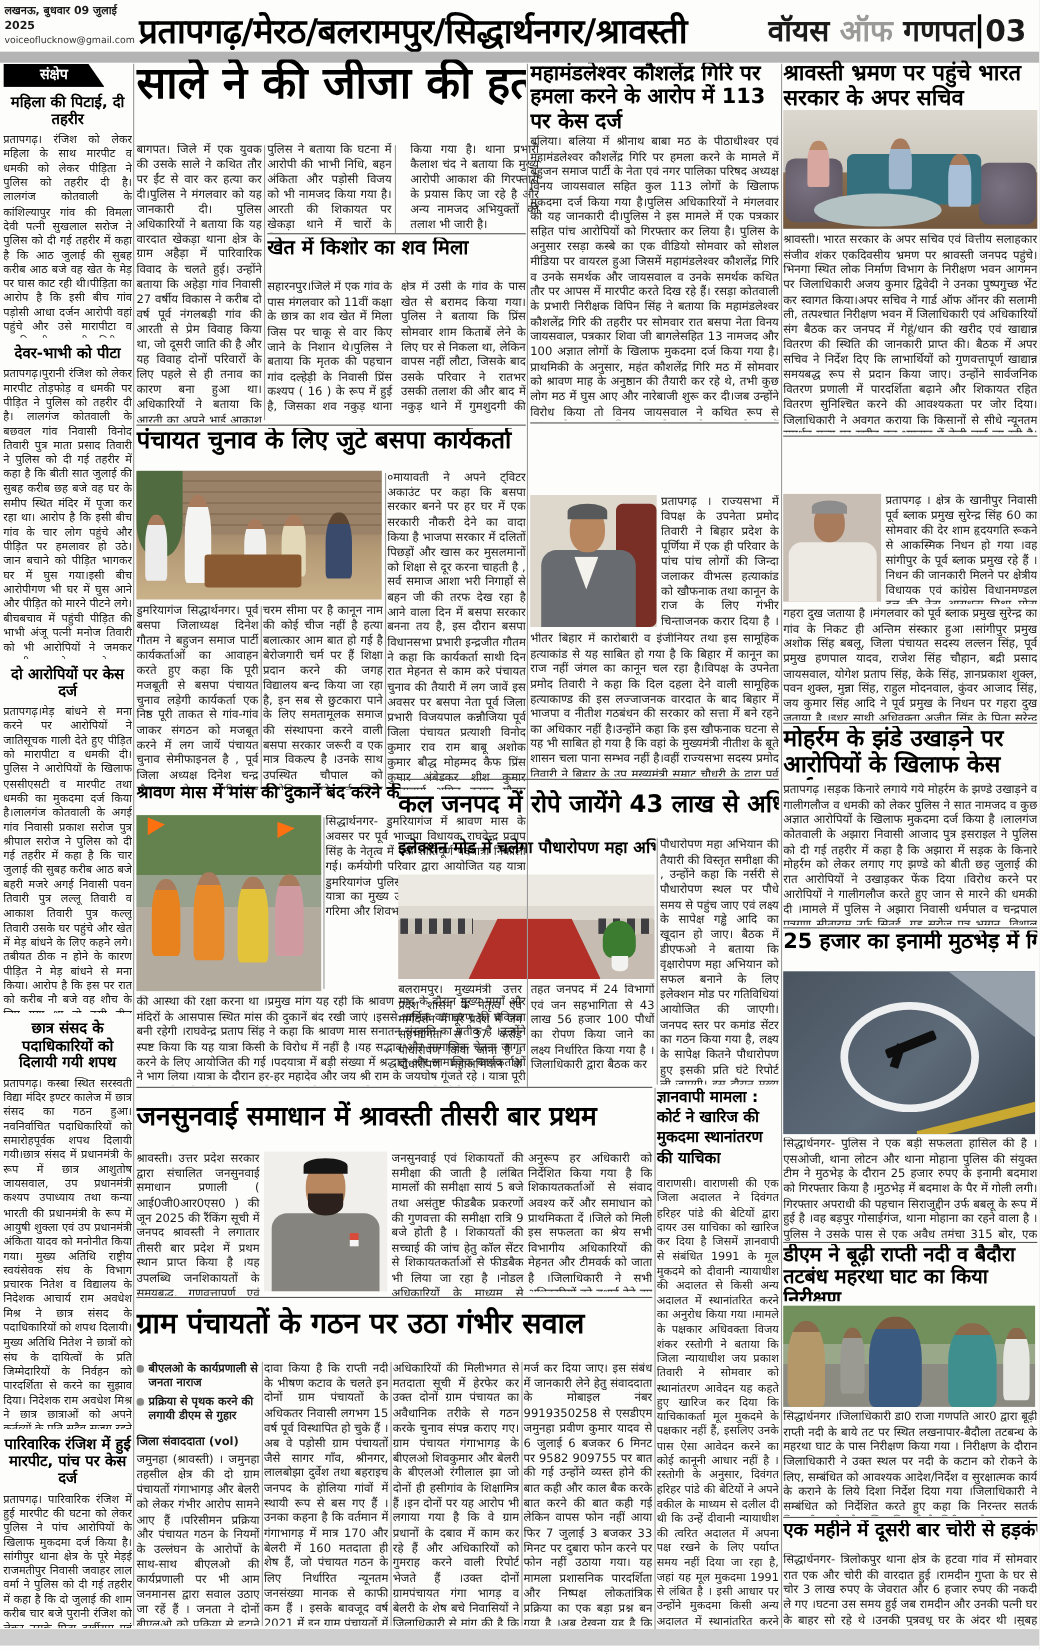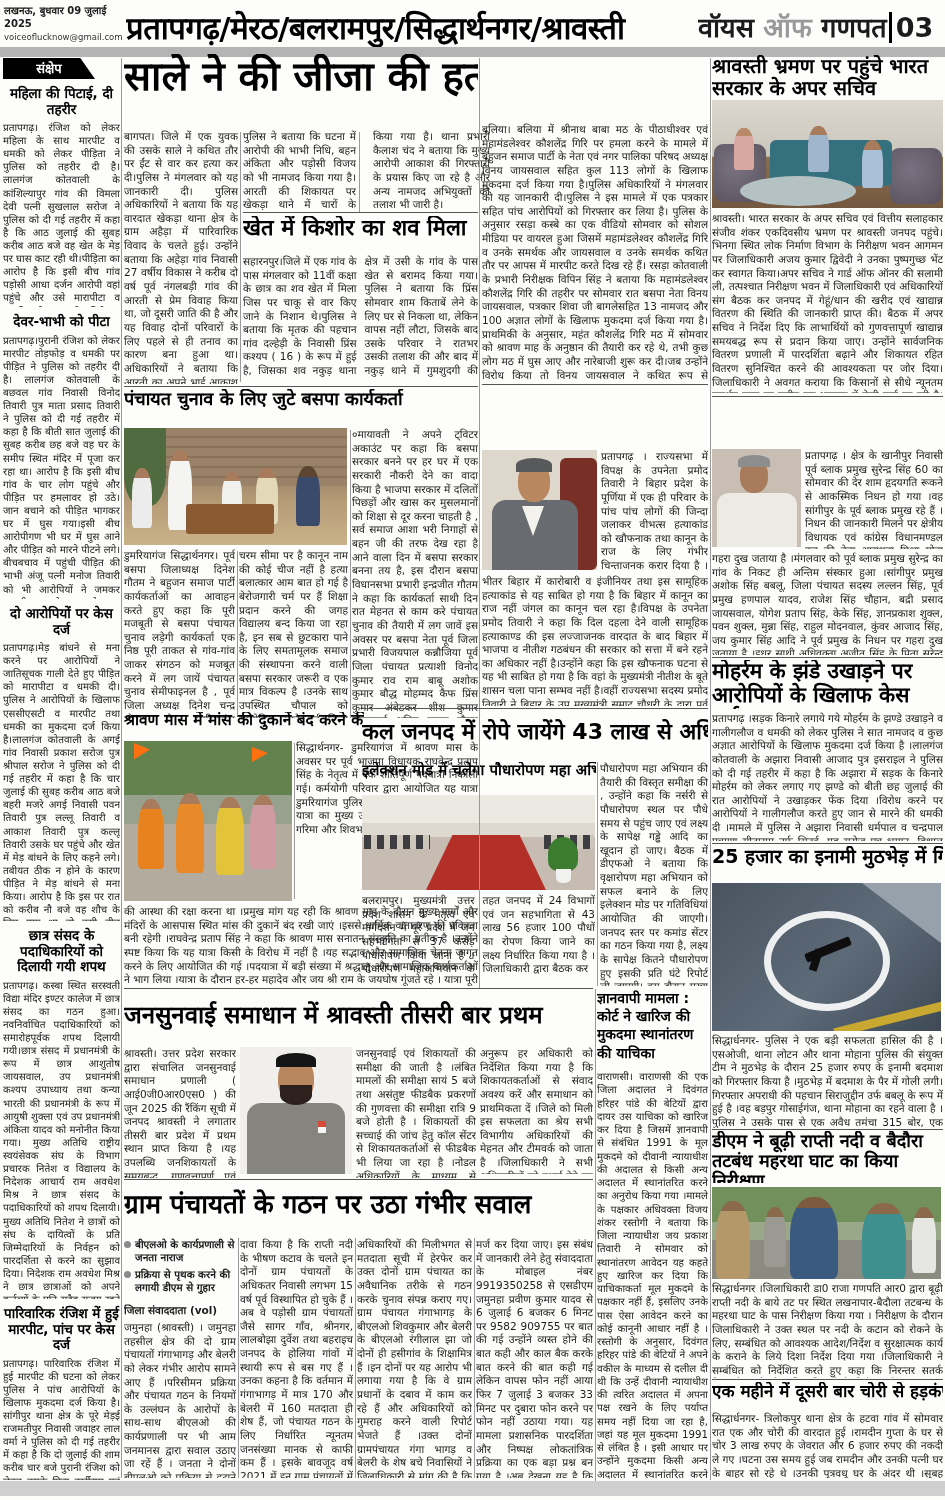--- a/index.html
+++ b/index.html
@@ -32,23 +32,23 @@
            text-align:center;line-height:21px;clip-path:polygon(0 0,84% 0,100% 100%,0 100%);}
   .brf-item{overflow:hidden;}
   .brf-h{font-size:13.5px;font-weight:bold;text-align:center;line-height:1.15;margin:7px 0 4px 0;color:#000;}
   .brf-b{font-size:10.1px;line-height:1.3;text-align:justify;}
   #brf-i1{height:228px;} #brf-i2{height:292px;} #brf-i3{height:322px;} #brf-i4{height:378px;} #brf-i5{height:195px;}
   
   #sala-h{left:124px;top:54px;width:354px;height:72px;font-size:40px;white-space:nowrap;}
   #sala-c1{left:124px;top:130px;width:114px;height:254px;}
   #sala-c2{left:243px;top:130px;width:113px;height:82px;}
   #sala-c3{left:373px;top:130px;width:117px;height:82px;}
-  #shav-h{left:243px;top:216px;width:235px;height:36px;font-size:22px;white-space:nowrap;}
+  #shav-h{left:243px;top:216px;width:235px;height:36px;font-size:18px;white-space:nowrap;}
   #shav-b{left:243px;top:255px;width:235px;height:129px;column-count:2;column-gap:8px;}
-  #pan-h{left:124px;top:389px;width:354px;height:36px;font-size:18px;white-space:nowrap;}
+  #pan-h{left:124px;top:389px;width:354px;height:36px;font-size:22px;white-space:nowrap;}
   #pan-ph{left:124px;top:428px;width:223px;height:117px;}
   #pan-r{left:352px;top:428px;width:126px;height:290px;}
   #pan-c1{left:124px;top:549px;width:111px;height:169px;}
   #pan-c2{left:239px;top:549px;width:109px;height:169px;}
   #shr-h{left:124px;top:712px;width:240px;height:24px;font-size:15.5px;white-space:nowrap;}
   #shr-ph{left:124px;top:741px;width:168px;height:160px;}
   #shr-i{left:296px;top:741px;width:182px;height:160px;}
   #shr-b{left:124px;top:905px;width:354px;height:82px;}
   #jan-h{left:124px;top:991px;width:469px;height:52px;font-size:24px;white-space:nowrap;line-height:2.0;}
   #jan-c1{left:124px;top:1047px;width:112px;height:131px;}
@@ -209,20 +209,21 @@
   </div>
 
   <div class="art hl" id="sala-h">साले ने की जीजा की हत्या</div>
   <div class="art bd" id="sala-c1">बागपत। जिले में एक युवक की उसके साले ने कथित तौर पर ईंट से वार कर हत्या कर दी।पुलिस ने मंगलवार को यह जानकारी दी। पुलिस अधिकारियों ने बताया कि यह वारदात खेकड़ा थाना क्षेत्र के ग्राम अहैड़ा में पारिवारिक विवाद के चलते हुई। उन्होंने बताया कि अहेड़ा गांव निवासी 27 वर्षीय विकास ने करीब दो वर्ष पूर्व नंगलबड़ी गांव की आरती से प्रेम विवाह किया था, जो दूसरी जाति की है और यह विवाह दोनों परिवारों के लिए पहले से ही तनाव का कारण बना हुआ था। अधिकारियों ने बताया कि आरती का अपने भाई आकाश से विवाद था और सोमवार को विकास, आरती से मिलने अहेड़ा पहुंचा था। इसी दौरान आरोप है कि आकाश ने ईंट से वार कर विकास की हत्या कर दी।</div>
   <div class="art bd" id="sala-c2">पुलिस ने बताया कि घटना में आरोपी की भाभी निधि, बहन अंकिता और पड़ोसी विजय को भी नामजद किया गया है। आरती की शिकायत पर खेकड़ा थाने में चारों के खिलाफ हत्या का मुकदमा दर्ज</div>
   <div class="art bd" id="sala-c3">किया गया है। थाना प्रभारी कैलाश चंद ने बताया कि मुख्य आरोपी आकाश की गिरफ्तारी के प्रयास किए जा रहे है और अन्य नामजद अभियुक्तों की तलाश भी जारी है।</div>
 
   <div class="art hl" id="shav-h">खेत में किशोर का शव मिला</div>
   <div class="art bd" id="shav-b">सहारनपुर।जिले में एक गांव के पास मंगलवार को 11वीं कक्षा के छात्र का शव खेत में मिला जिस पर चाकू से वार किए जाने के निशान थे।पुलिस ने बताया कि मृतक की पहचान गांव दल्हेड़ी के निवासी प्रिंस कश्यप ( 16 ) के रूप में हुई है, जिसका शव नकुड़ थाना क्षेत्र में उसी के गांव के पास खेत से बरामद किया गया। पुलिस ने बताया कि प्रिंस सोमवार शाम किताबें लेने के लिए घर से निकला था, लेकिन वापस नहीं लौटा, जिसके बाद उसके परिवार ने रातभर उसकी तलाश की और बाद में नकुड़ थाने में गुमशुदगी की शिकायत दर्ज कराई। ग्रामीण पुलिस अधीक्षक सागर जैन ने बताया कि छात्र गांव में अपनी मां और भाई के साथ रहता था।</div>
 
+  <div class="art hl" id="maha-h">महामंडलेश्वर कौशलेंद्र गिरि पर हमला करने के आरोप में 113 पर केस दर्ज</div>
   <div class="art bd" id="maha-b">बलिया। बलिया में श्रीनाथ बाबा मठ के पीठाधीश्वर एवं महामंडलेश्वर कौशलेंद्र गिरि पर हमला करने के मामले में बहुजन समाज पार्टी के नेता एवं नगर पालिका परिषद अध्यक्ष विनय जायसवाल सहित कुल 113 लोगों के खिलाफ मुकदमा दर्ज किया गया है।पुलिस अधिकारियों ने मंगलवार को यह जानकारी दी।पुलिस ने इस मामले में एक पत्रकार सहित पांच आरोपियों को गिरफ्तार कर लिया है। पुलिस के अनुसार रसड़ा कस्बे का एक वीडियो सोमवार को सोशल मीडिया पर वायरल हुआ जिसमें महामंडलेश्वर कौशलेंद्र गिरि व उनके समर्थक और जायसवाल व उनके समर्थक कथित तौर पर आपस में मारपीट करते दिख रहे हैं। रसड़ा कोतवाली के प्रभारी निरीक्षक विपिन सिंह ने बताया कि महामंडलेश्वर कौशलेंद्र गिरि की तहरीर पर सोमवार रात बसपा नेता विनय जायसवाल, पत्रकार शिवा जी बागलेसहित 13 नामजद और 100 अज्ञात लोगों के खिलाफ मुकदमा दर्ज किया गया है। प्राथमिकी के अनुसार, महंत कौशलेंद्र गिरि मठ में सोमवार को श्रावण माह के अनुष्ठान की तैयारी कर रहे थे, तभी कुछ लोग मठ में घुस आए और नारेबाजी शुरू कर दी।जब उन्होंने विरोध किया तो विनय जायसवाल ने कथित रूप से ललकारते हुए कहा कि महंत को जान से मार डालो। इसमें कहा गया कि इसके बाद उन पर हमला किया गया। उन्होंने कहा कि उचित धाराओं में केस दर्ज कर आगे की कार्रवाई की जा रही है। उन्होंने लोगों से शांति बनाए रखने व अफवाहों पर ध्यान न देने की अपील की है।उन्होंने कहा कि सभी महंत से जानमाल का खतरा है।</div>
 
   <div class="art hl" id="bhr-h">श्रावस्ती भ्रमण पर पहुंचे भारत सरकार के अपर सचिव</div>
   <div class="ph" id="bhr-ph">
     <div class="bhr-ch1"></div>
     <div class="bhr-ch2"></div>
     <div class="bhr-sofa"></div>
     <div class="bhr-p1 fig"></div>
     <div class="bhr-p2 fig"></div>
     <div class="bhr-p3 fig"></div>

